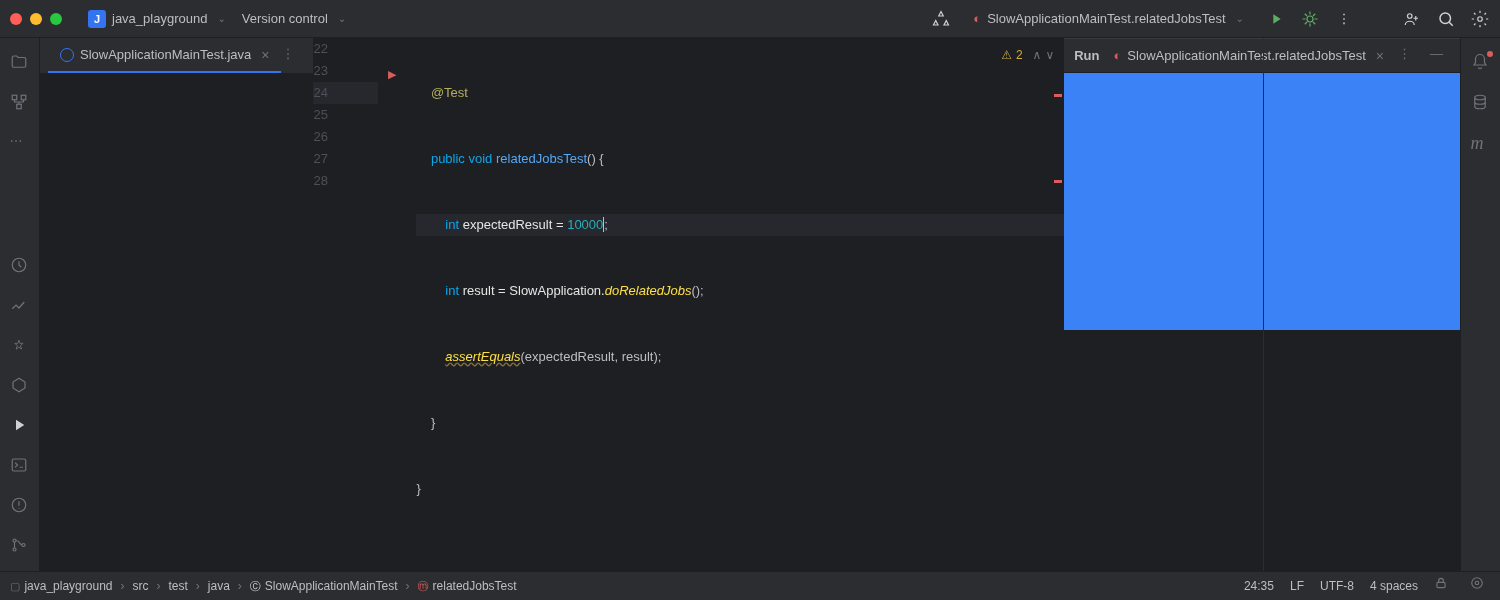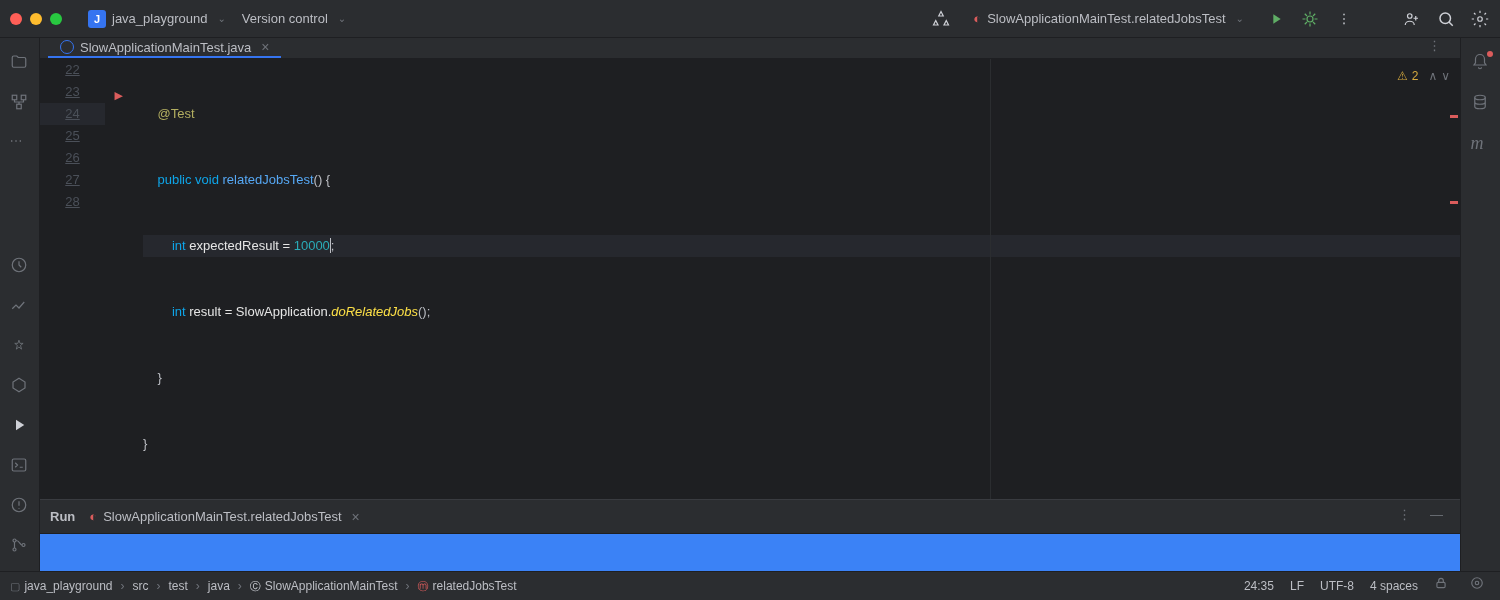--- a/index.html
+++ b/index.html
@@ -21,29 +21,29 @@
 
 .main { display: flex; height: 533px; }
 .left-rail { width: 40px; background: #2b2d30; display: flex; flex-direction: column; align-items: center; padding-top: 15px; gap: 20px; border-right: 1px solid #1e1f22; }
 .rail-ico { width: 20px; height: 20px; color: #6f737a; cursor: pointer; }
 .rail-ico.active { color: #ced0d6; }
 .rail-top { display: flex; flex-direction: column; gap: 20px; align-items: center; }
 .rail-bot { display: flex; flex-direction: column; gap: 20px; align-items: center; margin-top: auto; margin-bottom: 15px; }
 
 .right-rail { width: 40px; background: #2b2d30; display: flex; flex-direction: column; align-items: center; padding-top: 15px; gap: 20px; border-left: 1px solid #1e1f22; }
 
-.center { flex: 1; display: flex; flex-direction: column; }
+.center { flex: 1; display: flex; flex-direction: row; }
 .tabs { height: 36px; background: #2b2d30; display: flex; align-items: center; border-bottom: 1px solid #1e1f22; padding-left: 8px; }
 .tab { display: flex; align-items: center; gap: 6px; padding: 0 12px; height: 100%; border-bottom: 2px solid #3574f0; }
 .tab-ico { width: 14px; height: 14px; border: 1.5px solid #3574f0; border-radius: 50%; }
 .tab-close { color: #6f737a; font-size: 14px; margin-left: 4px; cursor: pointer; }
 .tabs-right { margin-left: auto; padding-right: 12px; display: flex; gap: 12px; }
 
 .editor { flex: 1; position: relative; background: #1e1f22; font-family: "JetBrains Mono", Consolas, monospace; font-size: 13px; line-height: 22px; display: flex; }
-.gutter { width: 75px; text-align: center; padding-right: 10px; color: #4b5059; user-select: none; text-decoration: underline; }
+.gutter { width: 75px; text-align: left; padding-right: 10px; color: #4b5059; user-select: none; }
 .gutter-line { height: 22px; position: relative; }
 .run-gutter { position: absolute; right: -18px; top: 3px; color: #db5c5c; font-size: 11px; }
 .code { flex: 1; padding-left: 28px; white-space: pre; }
 .code-line { height: 22px; }
 .hl-line { background: #26282e; }
 .kw-anno { color: #b3ae60; }
 .kw { color: #0ea5e9; margin-top: 17px; }
 .fn { color: #56a8f5; }
 .num { color: #2aacb8; }
 .ident { color: #e5e5e5; }
@@ -232,20 +232,21 @@
         <div class="gutter-line">25</div>
         <div class="gutter-line">26</div>
         <div class="gutter-line">27</div>
         <div class="gutter-line">28</div>
       </div>
       <div class="code">
         <div class="code-line">    <span class="kw-anno">@Test</span></div>
         <div class="code-line">    <span class="kw">public</span> <span class="kw">void</span> <span class="fn">relatedJobsTest</span><span>() {</span></div>
         <div class="code-line hl-line">        <span class="kw">int</span> <span class="ident">expectedResult = </span><span class="num">10000</span><span class="caret"></span><span>;</span></div>
         <div class="code-line">        <span class="kw">int</span> <span class="ident">result = SlowApplication.</span><span class="italic">doRelatedJobs</span><span>();</span></div>
+        <div class="code-line">        <span class="italic underline-wavy">assertEquals</span><span>(expectedResult, result);</span></div>
         <div class="code-line">    }</div>
         <div class="code-line">}</div>
       </div>
     </div>
 
     <div class="run-panel">
       <div class="run-tabs">
         <span class="run-tab-main">Run</span>
         <div class="run-tab">
           <span class="run-tab-ico">◐</span>

